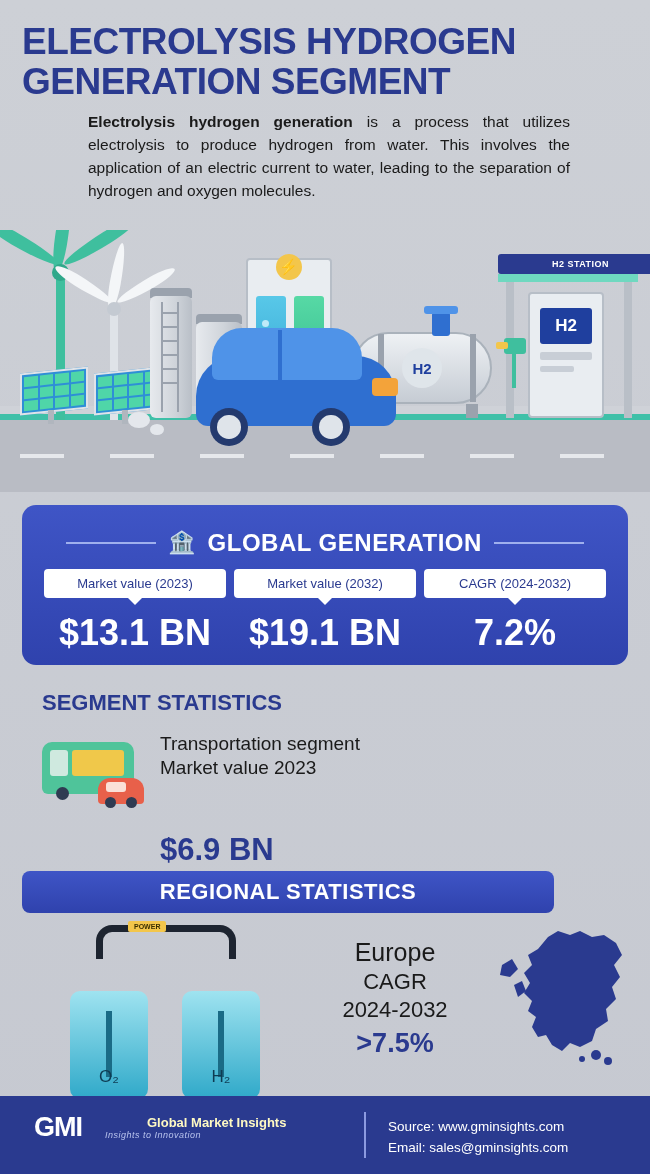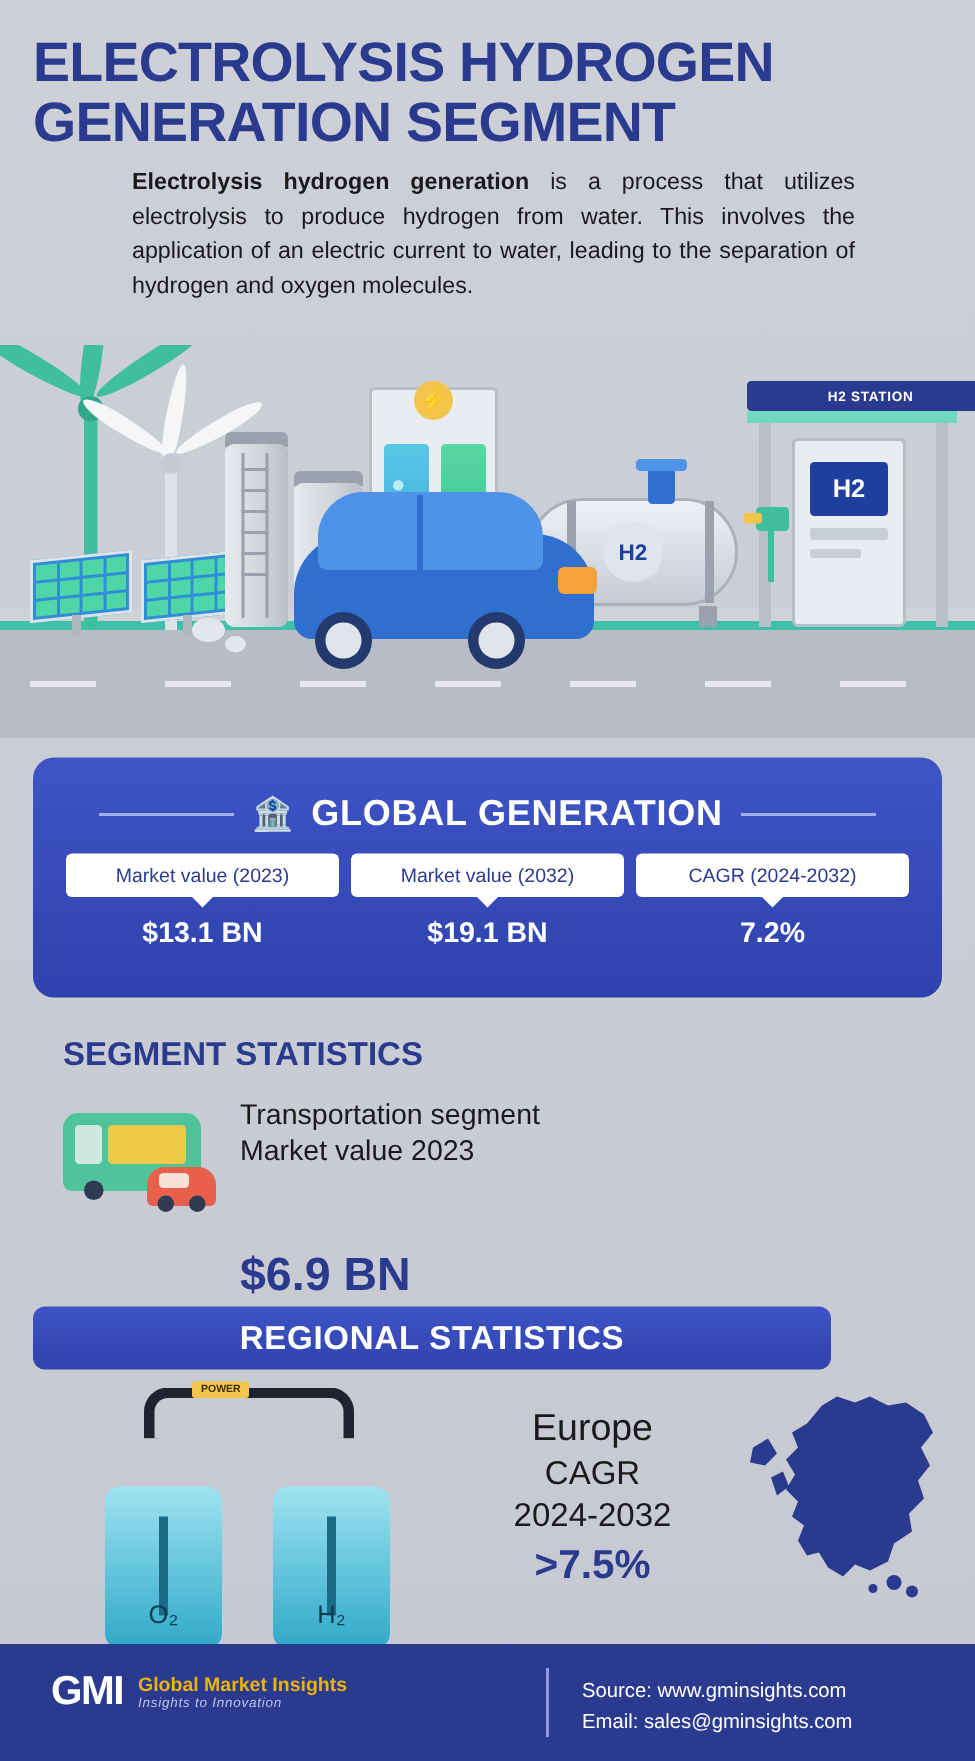--- a/index.html
+++ b/index.html
@@ -81,21 +81,21 @@
     background:linear-gradient(180deg,#3f55c6 0%, #2f42ad 100%);
     border-radius:14px;
   }
   .gs-head { position:absolute; top:24px; left:0; width:100%; display:flex; align-items:center; justify-content:center; gap:12px; }
   .gs-head .line { width:90px; height:2px; background:#9fb0ee; }
   .gs-title { color:#fff; font-size:24px; font-weight:bold; letter-spacing:.5px; }
   .gs-items { position:absolute; top:64px; left:22px; right:22px; display:flex; justify-content:space-between; }
   .gs-item { width:182px; text-align:center; position:relative; }
   .gs-pill { background:#fff; color:#2a3a8f; font-size:13px; border-radius:4px; padding:7px 4px; position:relative; }
   .gs-pill:after { content:""; position:absolute; left:50%; margin-left:-7px; bottom:-7px; border-left:7px solid transparent; border-right:7px solid transparent; border-top:7px solid #fff; }
-  .gs-val { color:#fff; font-size:19px; font-weight:bold; margin-top:14px; }
+  .gs-val { color:#fff; font-size:36px; font-weight:bold; margin-top:14px; }
 
   
   .seg-title { position:absolute; left:42px; top:690px; font-size:22px; font-weight:bold; color:#2a3a8f; }
   .seg-text { position:absolute; left:378px; top:683px; width:248px; font-size:15px; line-height:21px; color:#1a1a1a; }
   .seg-label { position:absolute; left:160px; top:732px; width:210px; font-size:19px; color:#1a1a1a; line-height:24px; }
   .seg-val { position:absolute; left:160px; top:812px; font-size:31px; font-weight:bold; color:#2a3a8f;margin-top:20px; }
 
   
   .bus { position:absolute; left:42px; top:742px; width:104px; height:66px; }
   .bus-body { position:absolute; left:0; top:0; width:92px; height:52px; background:#4fc49a; border-radius:10px 10px 6px 6px; }
@@ -129,21 +129,21 @@
   .power { position:absolute; left:58px; top:-4px; background:#f3c64b; color:#3b3000; font-size:7px; font-weight:bold; padding:2px 6px; border-radius:2px; }
   .el-base { position:absolute; left:0; bottom:0; width:190px; height:9px; background:#1d2430; border-radius:3px; }
 
   
   .map { position:absolute; left:496px; top:925px; width:132px; height:150px; }
 
   
   .footer { position:absolute; left:0; bottom:0; width:650px; height:78px; background:#2a3a8f; }
   .gmi { position:absolute; left:34px; top:16px; color:#fff; }
   .gmi-logo { font-size:27px; font-weight:bold; letter-spacing:-1px; }
-  .gmi-t1 { font-size:13px; font-weight:bold; color:#eab308; }
+  .gmi-t1 { font-size:13px; font-weight:bold; color:#fef9c3;margin-left:42px; }
   .gmi-t2 { font-size:9px; color:#b9c4ee; font-style:italic; letter-spacing:.5px; }
   .vline { position:absolute; left:364px; top:16px; width:2px; height:46px; background:#8c9ae0; }
   .src { position:absolute; left:388px; top:20px; color:#fff; font-size:13.5px; line-height:21px; }
 </style>
 </head>
 <body>
 
 <div class="page">
 
   <div class="title">ELECTROLYSIS HYDROGEN GENERATION SEGMENT</div>
@@ -364,21 +364,21 @@
         <path d="M18 60 L26 56 L30 66 L22 72 Z"></path>
         <circle cx="100" cy="130" r="5"></circle>
         <circle cx="112" cy="136" r="4"></circle>
         <circle cx="86" cy="134" r="3"></circle>
       </g>
     </svg>
   </div>
 
   <div class="footer">
     <div class="gmi">
-      <div style="display:flex;align-items:center;gap:10px;">
+      <div style="display:flex;align-items:center;gap:23px;">
         <div class="gmi-logo">GMI</div>
         <div>
           <div class="gmi-t1">Global Market Insights</div>
           <div class="gmi-t2">Insights to Innovation</div>
         </div>
       </div>
     </div>
     <div class="vline"></div>
     <div class="src">
       <div>Source: www.gminsights.com</div>

